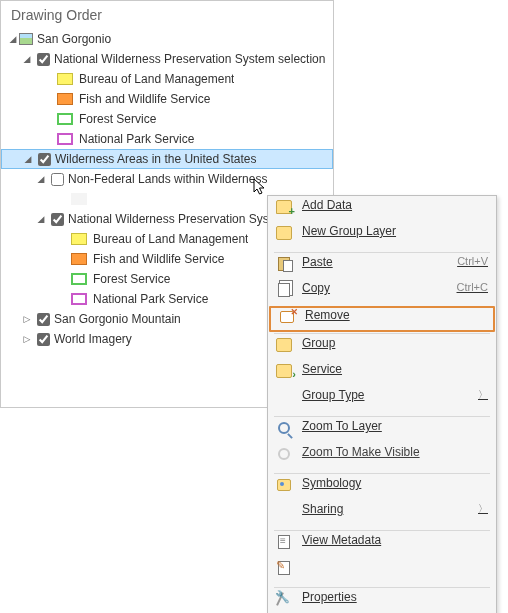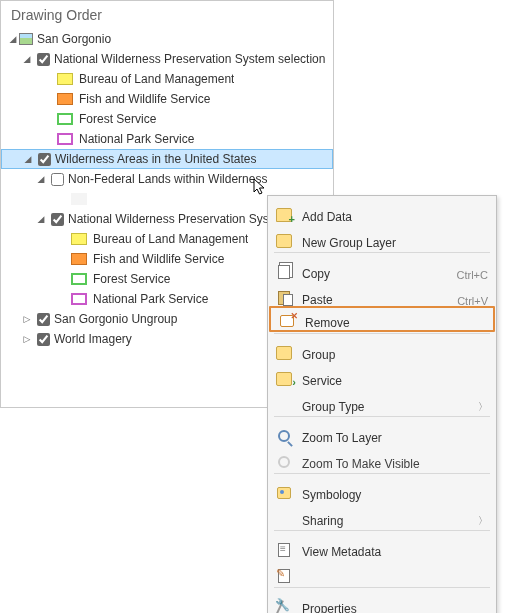--- a/index.html
+++ b/index.html
@@ -48,23 +48,24 @@
 
 .menu {
   position: absolute;
   width: 230px;
   border: 1px solid #bfbfbf;
   background: #f5f5f5;
   box-shadow: 2px 2px 4px rgba(0,0,0,0.15);
   padding: 2px 0;
 }
 .menu-item {
-  display: flex; align-items: flex-end;
+  display: flex; align-items: flex-start;
   height: 26px; padding: 0 8px 0 6px;
   position: relative;
+  text-decoration: underline;
 }
 .menu-item.highlight {
   border: 2px solid #e28b3c;
   margin: -1px 1px;
   border-radius: 1px;
 }
 .menu-item.disabled { color: #404040; }
 .menu-icon {
   width: 20px; height: 18px;
   display: flex; align-items: center; justify-content: center;
@@ -168,21 +169,21 @@
       <span class="label">Forest Service</span>
     </div>
     <div class="row" style="padding-left:70px">
       <span class="swatch" style="background:#fff;border-color:#c957c9;border-width:2px"></span>
       <span class="label">National Park Service</span>
     </div>
 
     <div class="row" style="padding-left:20px">
       <span class="toggle">▷</span>
       <input type="checkbox" class="chk" checked="" style="">
-      <span class="label">San Gorgonio Ungroup</span>
+      <span class="label">San Gorgonio Mountain</span>
     </div>
     <div class="row" style="padding-left:20px">
       <span class="toggle">▷</span>
       <input type="checkbox" class="chk" checked="" style="">
       <span class="label">World Imagery</span>
     </div>
   </div>
 </div>
 
 <svg class="cursor" style="left:253px;top:179px" viewBox="0 0 12 18">
@@ -198,31 +199,31 @@
   </div>
   <div class="menu-item">
     <span class="menu-icon">
         <span class="ic-newgroup"></span>
       </span>
     <span class="menu-label">New Group Layer</span>
   </div>
   <div class="menu-sep"></div>
   <div class="menu-item">
     <span class="menu-icon">
+        <span class="ic-paste"></span>
+      </span>
+    <span class="menu-label">Paste</span>
+    <span class="menu-shortcut">Ctrl+V</span>
+  </div>
+  <div class="menu-item">
+    <span class="menu-icon">
         <span class="ic-copy"></span>
       </span>
     <span class="menu-label">Copy</span>
     <span class="menu-shortcut">Ctrl+C</span>
-  </div>
-  <div class="menu-item">
-    <span class="menu-icon">
-        <span class="ic-paste"></span>
-      </span>
-    <span class="menu-label">Paste</span>
-    <span class="menu-shortcut">Ctrl+V</span>
   </div>
   <div class="menu-item highlight">
     <span class="menu-icon">
         <span class="ic-remove"></span>
       </span>
     <span class="menu-label">Remove</span>
   </div>
   <div class="menu-sep"></div>
   <div class="menu-item">
     <span class="menu-icon">

